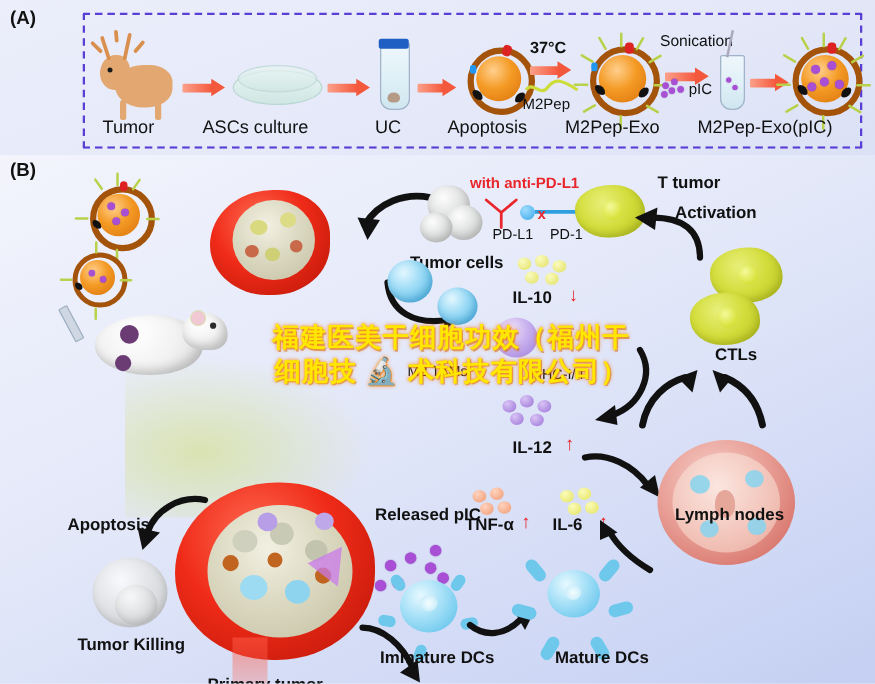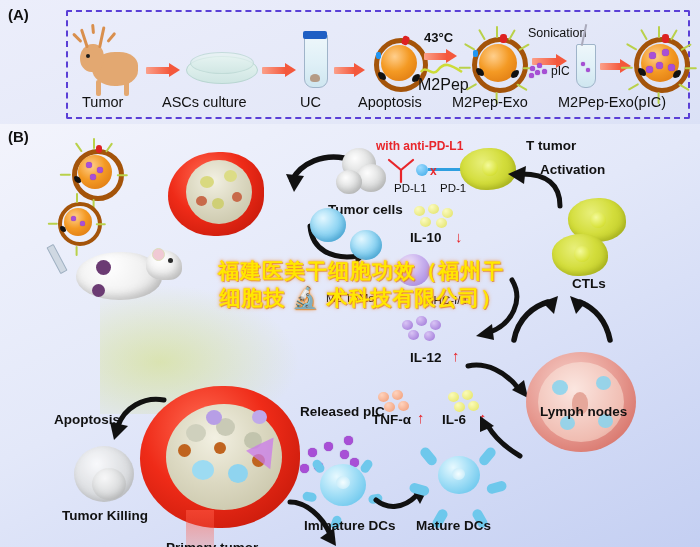--- a/index.html
+++ b/index.html
@@ -155,29 +155,29 @@
 
     <div class="exo" style="left:372px;top:36px;width:54px;height:54px;">
       <div class="exo-ring" style="left:2px;top:2px;width:44px;height:44px;border-width:5px;"></div>
       <div class="exo-core" style="left:9px;top:9px;width:36px;height:36px;"></div>
       <div class="stud" style="left:30px;top:0px;width:7px;height:9px;background:#d22;border-radius:3px;transform:rotate(20deg);"></div>
       <div class="stud" style="left:6px;top:36px;width:8px;height:8px;background:#111;border-radius:2px 6px 2px 6px;"></div>
       <div class="stud" style="left:40px;top:38px;width:8px;height:8px;background:#111;border-radius:6px 2px 6px 2px;"></div>
       <div class="stud" style="left:4px;top:16px;width:5px;height:7px;background:#2196f3;border-radius:2px;"></div>
     </div>
 
-    <div class="pa-tag" style="left:424px;top:30px;font-size:13px;font-weight:700;">43°C</div>
+    <div class="pa-tag" style="left:424px;top:30px;font-size:13px;font-weight:700;">37°C</div>
     <div class="arrowA" style="left:424px;top:53px;width:32px;">
       <div class="shaft" style="width:23px;"></div>
         <div class="head" style="left:22px;"></div>
     </div>
     <svg class="squig" style="left:420px;top:62px;" width="44" height="16">
       <path d="M1 10 C6 2, 12 16, 18 8 S30 2, 42 10" stroke="#cddc39" stroke-width="2.6" fill="none"></path>
     </svg>
-    <div class="pa-tag" style="left:418px;top:76px;font-size:16px;">M2Pep</div>
+    <div class="pa-tag" style="left:418px;top:76px;font-size:12px;">M2Pep</div>
 
     <div class="exo" style="left:464px;top:30px;width:66px;height:62px;">
       <div class="exo-ring" style="left:8px;top:7px;width:46px;height:46px;border-width:5px;"></div>
       <div class="exo-core" style="left:15px;top:14px;width:38px;height:38px;"></div>
       <div class="spike" style="left:32px;top:-4px;height:12px;transform:rotate(0deg);"></div>
       <div class="spike" style="left:44px;top:-2px;height:12px;transform:rotate(30deg);"></div>
       <div class="spike" style="left:20px;top:-2px;height:12px;transform:rotate(-30deg);"></div>
       <div class="spike" style="left:10px;top:8px;height:12px;transform:rotate(-60deg);"></div>
       <div class="spike" style="left:54px;top:8px;height:12px;transform:rotate(60deg);"></div>
       <div class="spike" style="left:6px;top:26px;height:12px;transform:rotate(-90deg);"></div>
@@ -487,21 +487,21 @@
     <div class="dc" style="left:424px;top:318px;">
       <div class="dc-body" style="left:14px;top:14px;width:42px;height:38px;"></div>
       <div class="dc-arm" style="left:6px;top:2px;width:10px;height:20px;transform:rotate(-40deg);"></div>
       <div class="dc-arm" style="left:52px;top:2px;width:10px;height:20px;transform:rotate(40deg);"></div>
       <div class="dc-arm" style="left:0px;top:30px;width:10px;height:20px;transform:rotate(-75deg);"></div>
       <div class="dc-arm" style="left:58px;top:28px;width:10px;height:20px;transform:rotate(75deg);"></div>
       <div class="dc-arm" style="left:16px;top:48px;width:10px;height:20px;transform:rotate(210deg);"></div>
       <div class="dc-arm" style="left:46px;top:48px;width:10px;height:20px;transform:rotate(150deg);"></div>
       <div class="dc-nuc" style="left:28px;top:26px;width:13px;height:12px;"></div>
     </div>
-    <div class="pb-label" style="left:416px;top:394px;">Mature DCs</div>
+    <div class="pb-label" style="left:444px;top:394px;">Mature DCs</div>
 
     <div>
       <div class="cyto" style="left:378px;top:268px;width:11px;height:10px;background:radial-gradient(circle at 35% 30%,#ffd3bd,#f09a74);"></div>
       <div class="cyto" style="left:392px;top:266px;width:11px;height:10px;background:radial-gradient(circle at 35% 30%,#ffd3bd,#f09a74);"></div>
       <div class="cyto" style="left:384px;top:278px;width:11px;height:10px;background:radial-gradient(circle at 35% 30%,#ffd3bd,#f09a74);"></div>
       <div class="cyto" style="left:398px;top:277px;width:11px;height:10px;background:radial-gradient(circle at 35% 30%,#ffd3bd,#f09a74);"></div>
     </div>
     <div>
       <div class="cyto" style="left:448px;top:268px;width:11px;height:10px;background:radial-gradient(circle at 35% 30%,#fbfbb8,#e3e35f);"></div>
       <div class="cyto" style="left:462px;top:266px;width:11px;height:10px;background:radial-gradient(circle at 35% 30%,#fbfbb8,#e3e35f);"></div>

